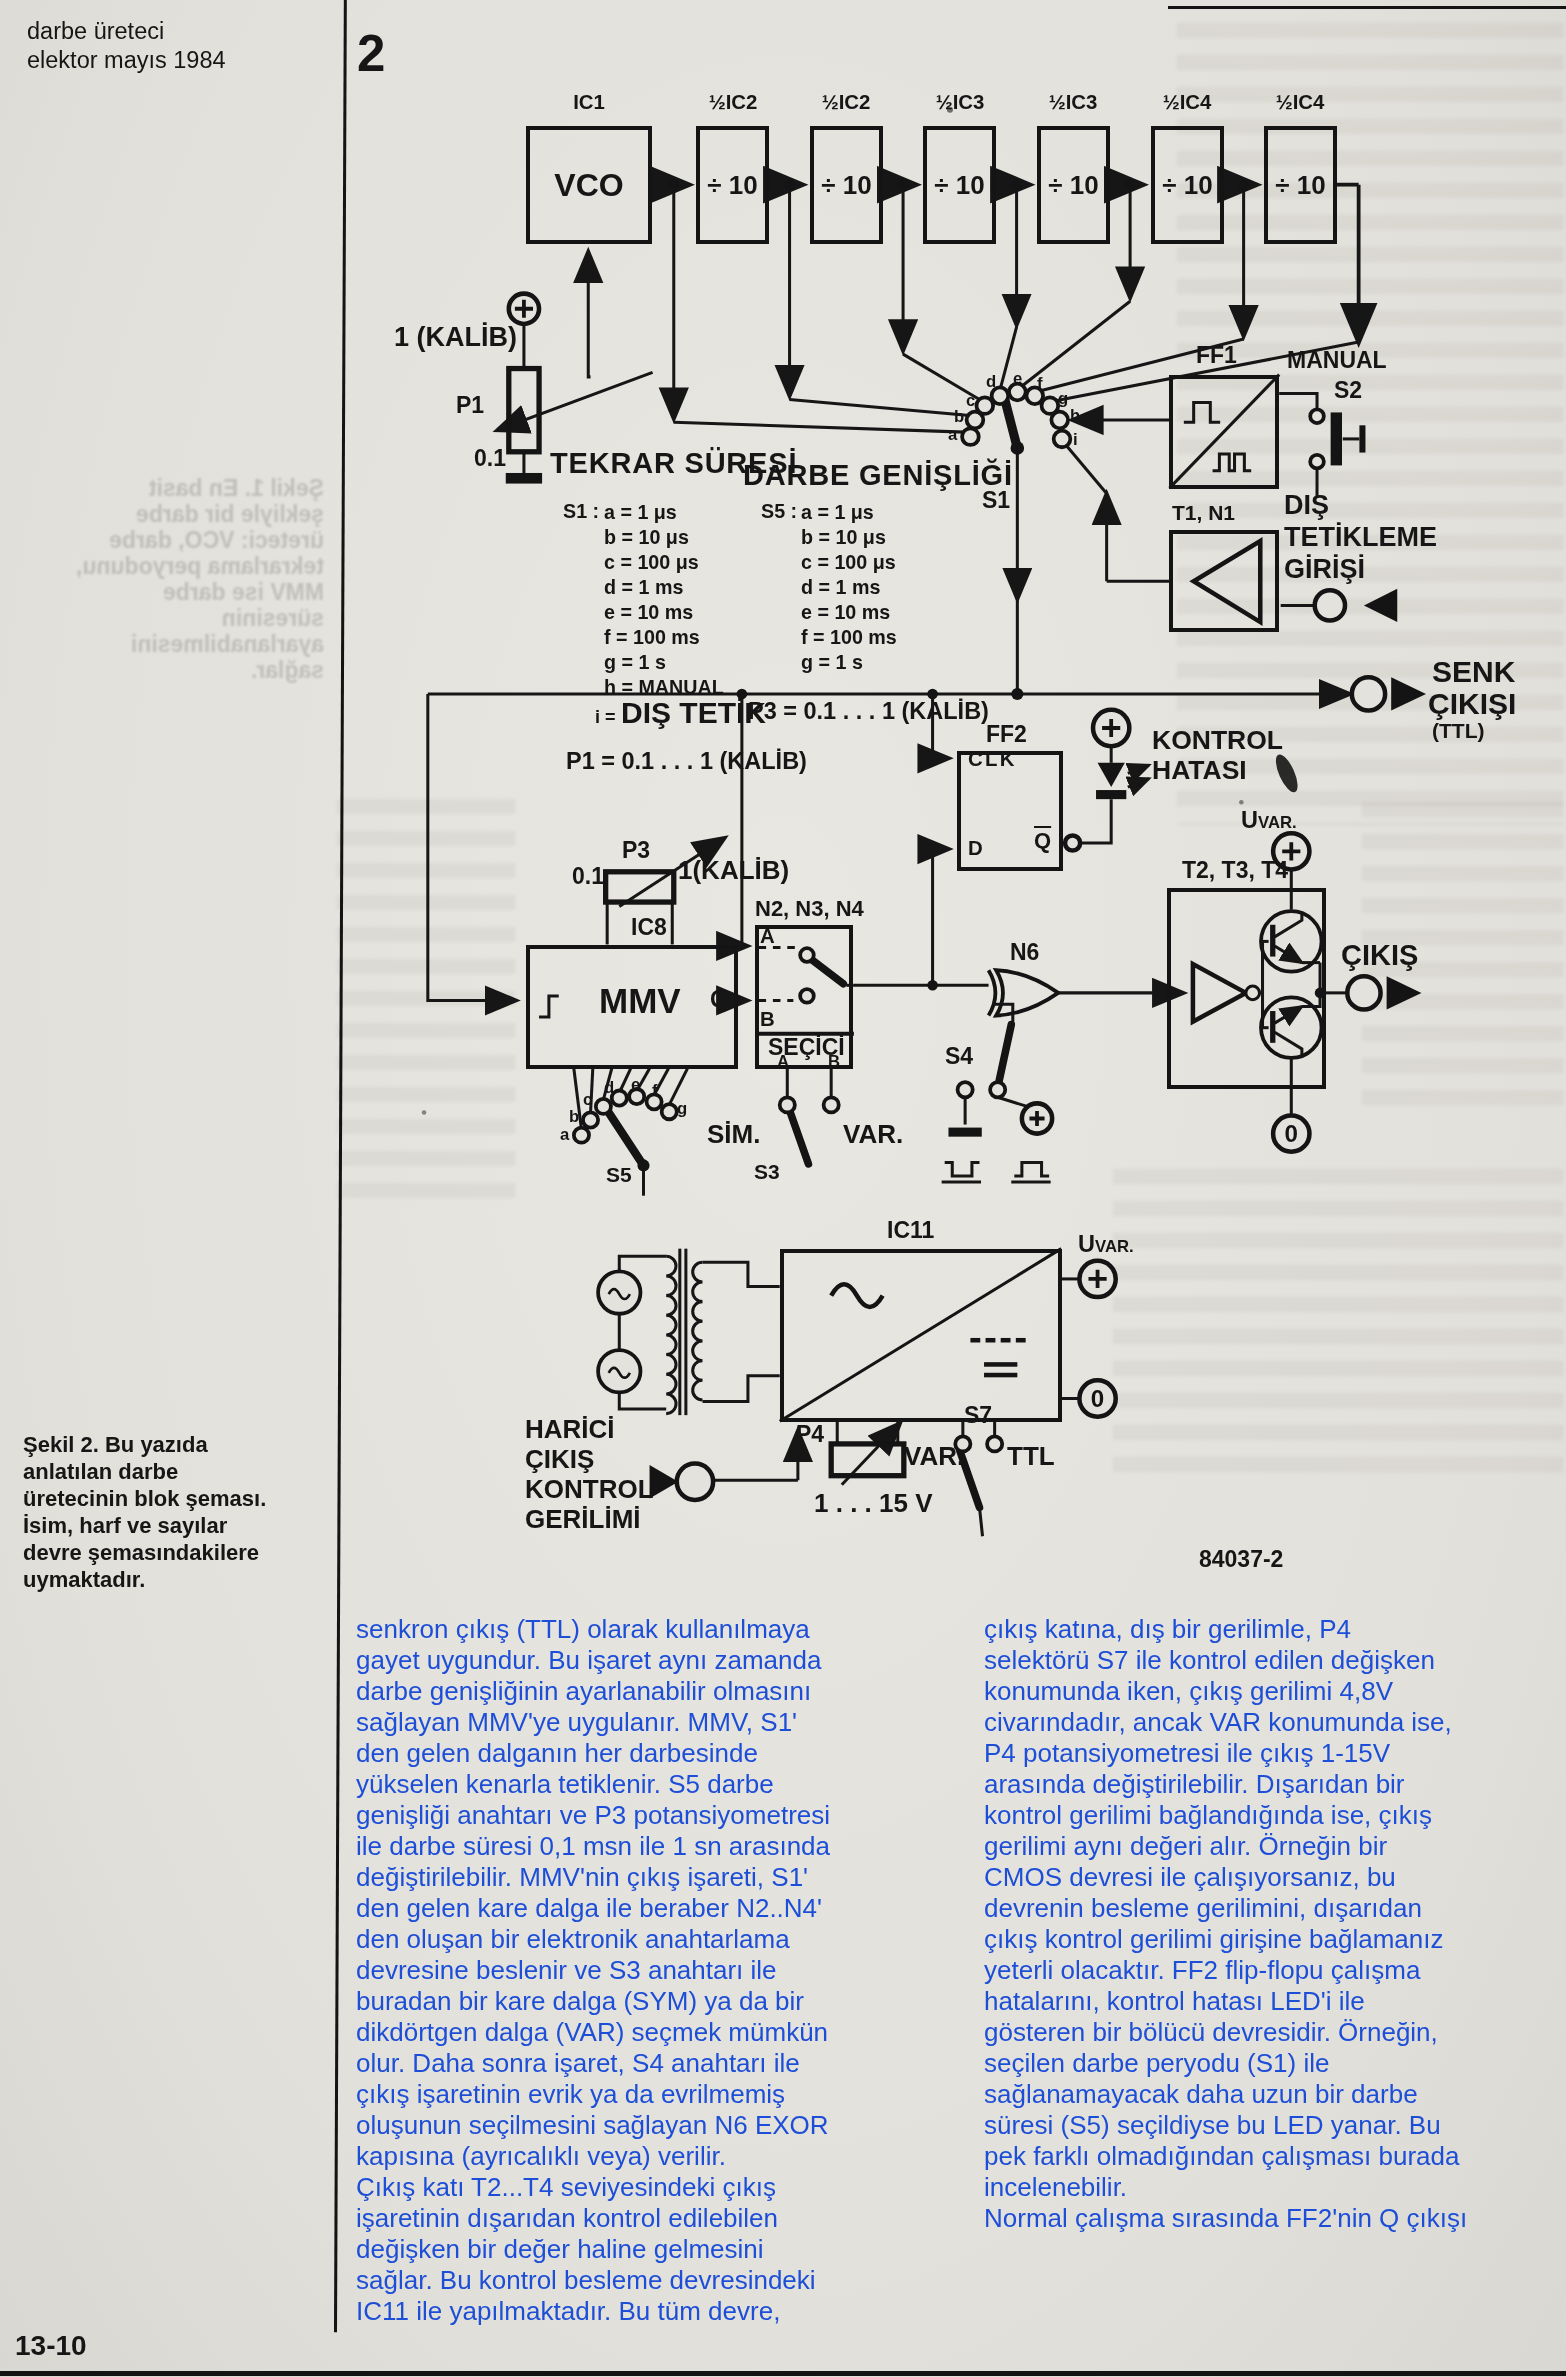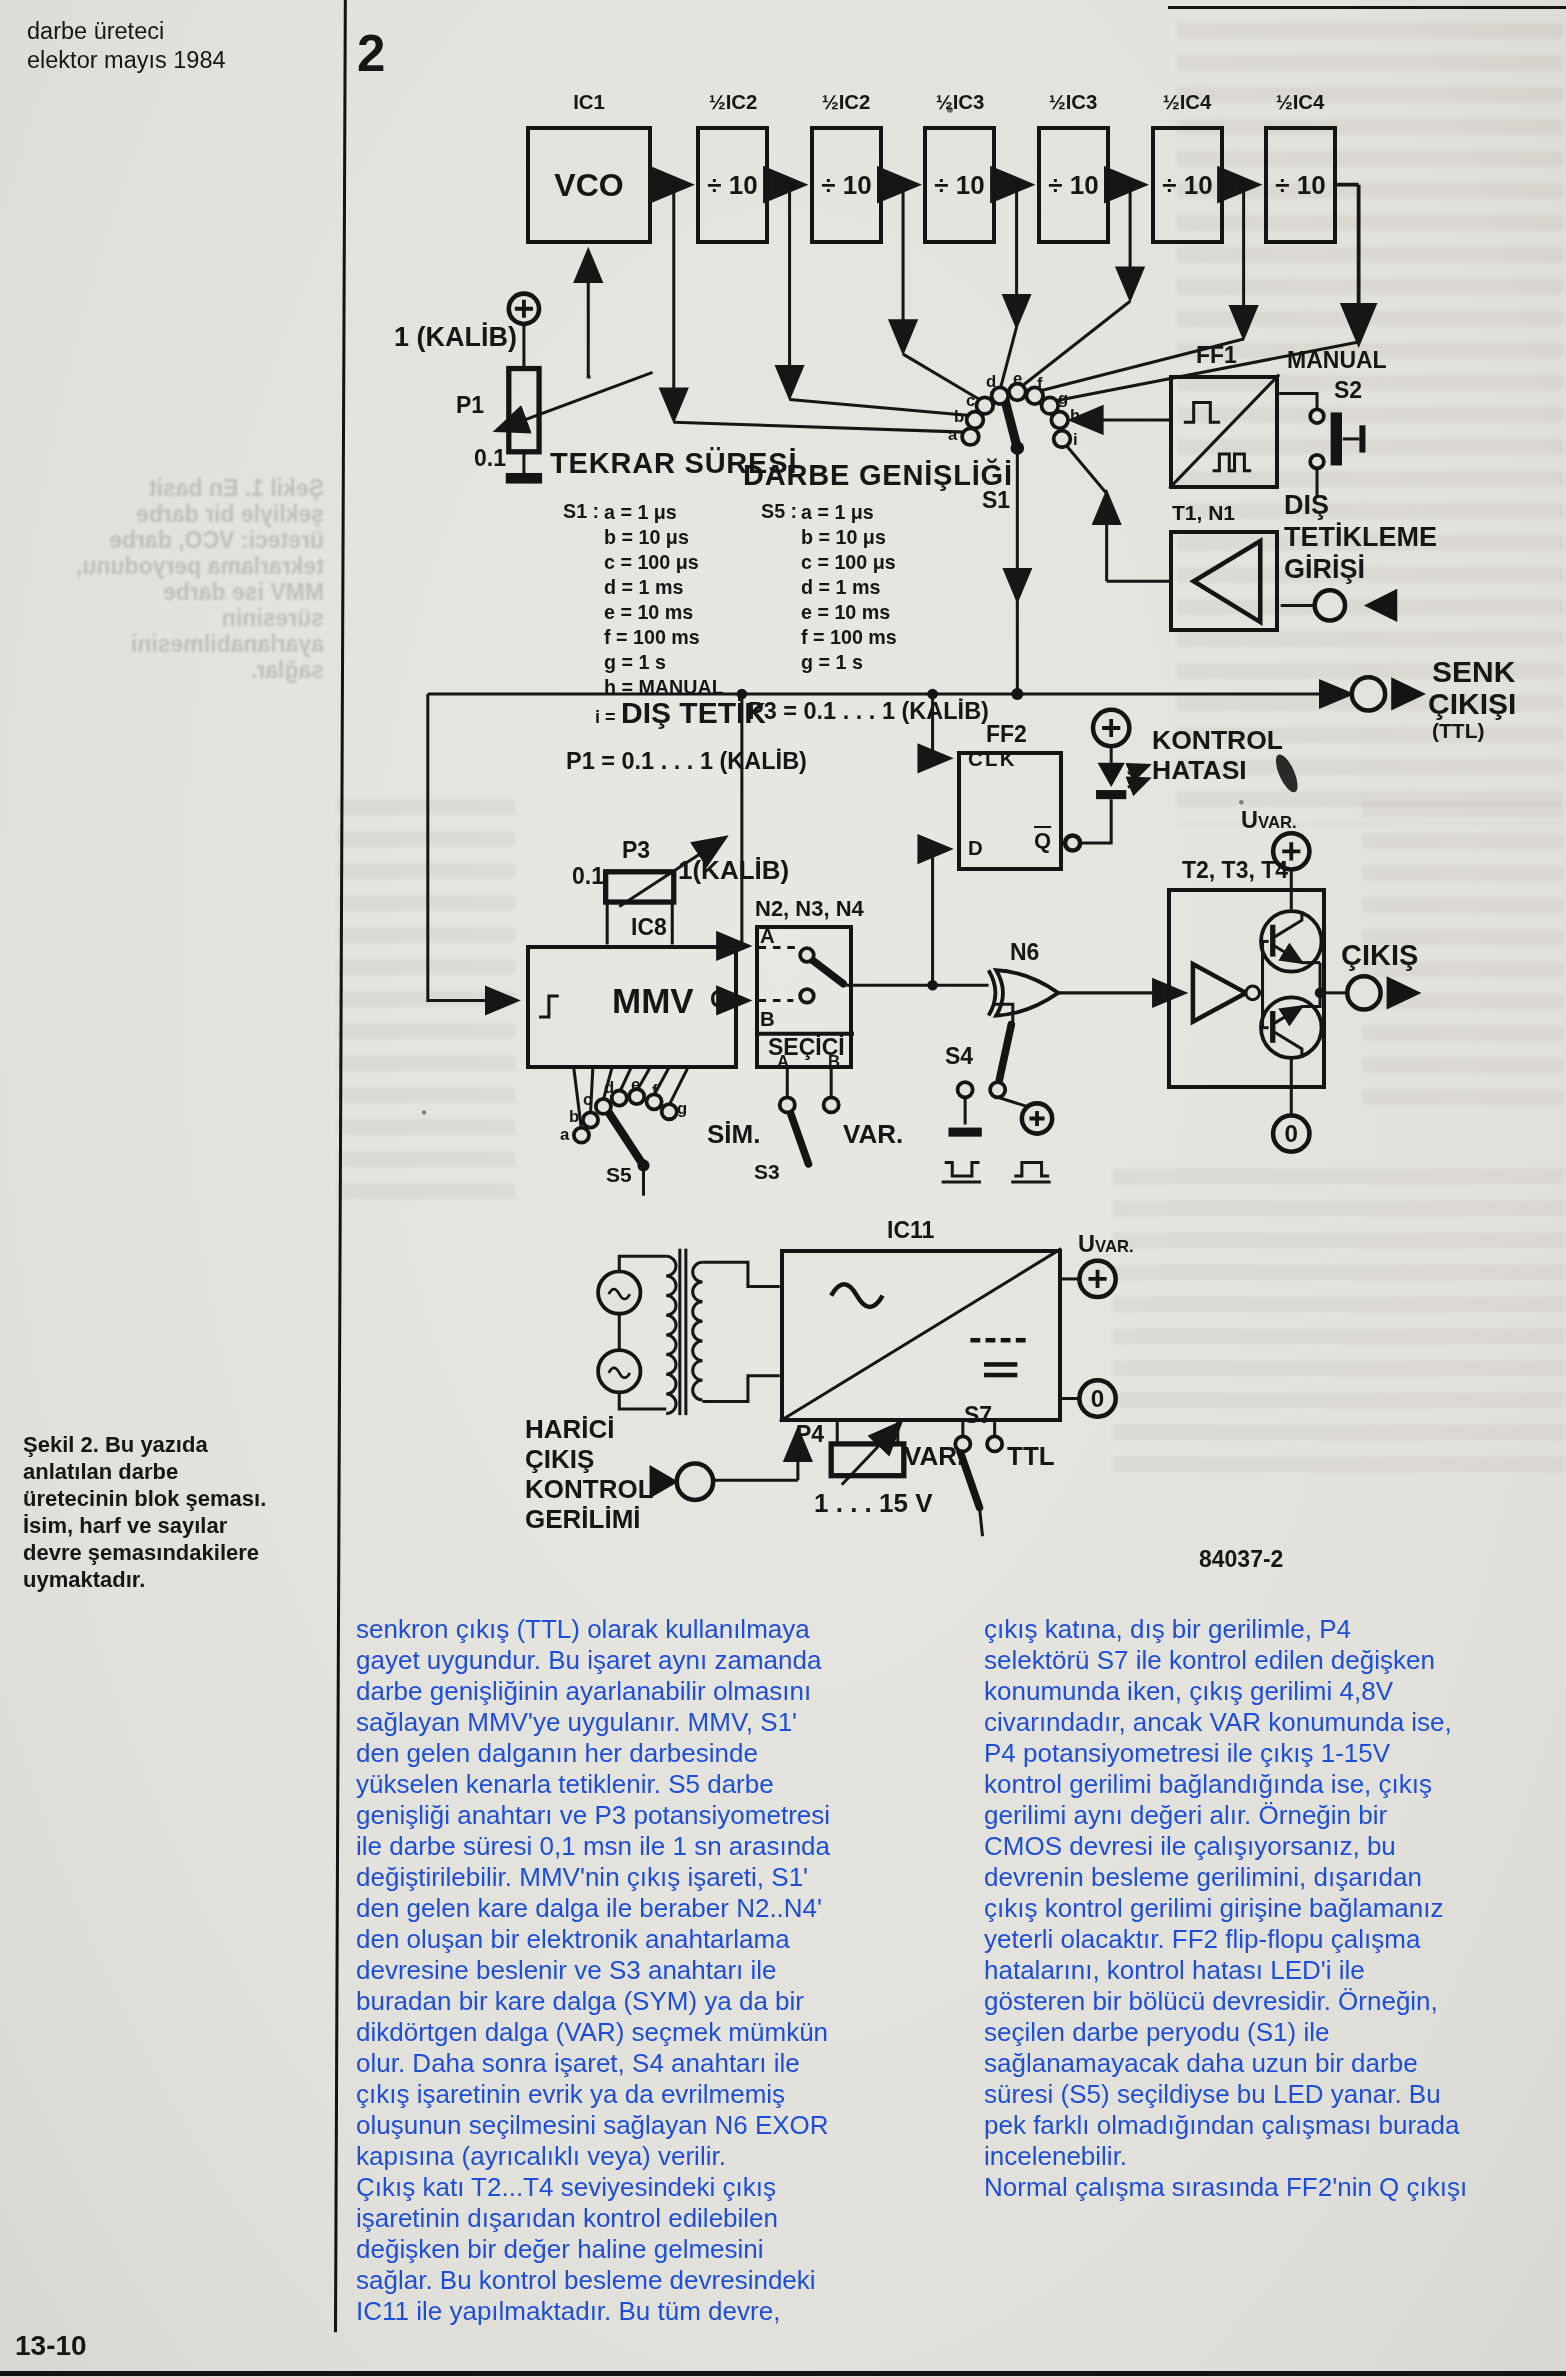--- a/index.html
+++ b/index.html
@@ -441,21 +441,21 @@
 <div class="lbl" style="left:1241px;top:807px;font-size:23.5px;"><span>U</span><span style="font-size:16.7px;">VAR.</span></div>
 <div class="lbl" style="left:1078px;top:1231px;font-size:23.5px;"><span>U</span><span style="font-size:16.7px;">VAR.</span></div>
 
 <div class="lbl" style="left:1182px;top:857px;font-size:23px;">T2, T3, T4</div>
 <div class="lbl" style="left:1341px;top:939px;font-size:29px;">ÇIKIŞ</div>
 
 <div class="lbl" style="left:622px;top:837px;font-size:23px;">P3</div>
 <div class="lbl" style="left:572px;top:863px;font-size:23px;">0.1</div>
 <div class="lbl" style="left:678px;top:855px;font-size:26px;">1(KALİB)</div>
 <div class="lbl" style="left:631px;top:914px;font-size:23px;">IC8</div>
-<div class="lbl" style="left:612px;top:981px;font-size:35px;">MMV</div>
+<div class="lbl" style="left:599px;top:981px;font-size:35px;">MMV</div>
 <div class="lbl" style="left:710px;top:986px;font-size:23px;">Q</div>
 <div class="lbl" style="left:755px;top:896px;font-size:22px;">N2, N3, N4</div>
 <div class="lbl" style="left:760px;top:925px;font-size:20.4px;">A</div>
 <div class="lbl" style="left:760px;top:1008px;font-size:20.4px;">B</div>
 <div class="lbl" style="left:768px;top:1034px;font-size:23px;">SEÇİCİ</div>
 <div class="lbl" style="left:777px;top:1052px;font-size:16.7px;">A</div>
 <div class="lbl" style="left:828px;top:1052px;font-size:16.7px;">B</div>
 
 <div class="lbl" style="left:560px;top:1125px;font-size:16.7px;">a</div>
 <div class="lbl" style="left:569px;top:1107px;font-size:16.7px;">b</div>
@@ -519,20 +519,21 @@
     <div>değişken bir değer haline gelmesini</div>
     <div>sağlar. Bu kontrol besleme devresindeki</div>
     <div>IC11 ile yapılmaktadır. Bu tüm devre,</div>
   </div>
 <div class="abs bodycol" style="left:984px;top:1614px;">
     <div>çıkış katına, dış bir gerilimle, P4</div>
     <div>selektörü S7 ile kontrol edilen değişken</div>
     <div>konumunda iken, çıkış gerilimi 4,8V</div>
     <div>civarındadır, ancak VAR konumunda ise,</div>
     <div>P4 potansiyometresi ile çıkış 1-15V</div>
+    <div>arasında değiştirilebilir. Dışarıdan bir</div>
     <div>kontrol gerilimi bağlandığında ise, çıkış</div>
     <div>gerilimi aynı değeri alır. Örneğin bir</div>
     <div>CMOS devresi ile çalışıyorsanız, bu</div>
     <div>devrenin besleme gerilimini, dışarıdan</div>
     <div>çıkış kontrol gerilimi girişine bağlamanız</div>
     <div>yeterli olacaktır. FF2 flip-flopu çalışma</div>
     <div>hatalarını, kontrol hatası LED'i ile</div>
     <div>gösteren bir bölücü devresidir. Örneğin,</div>
     <div>seçilen darbe peryodu (S1) ile</div>
     <div>sağlanamayacak daha uzun bir darbe</div>

